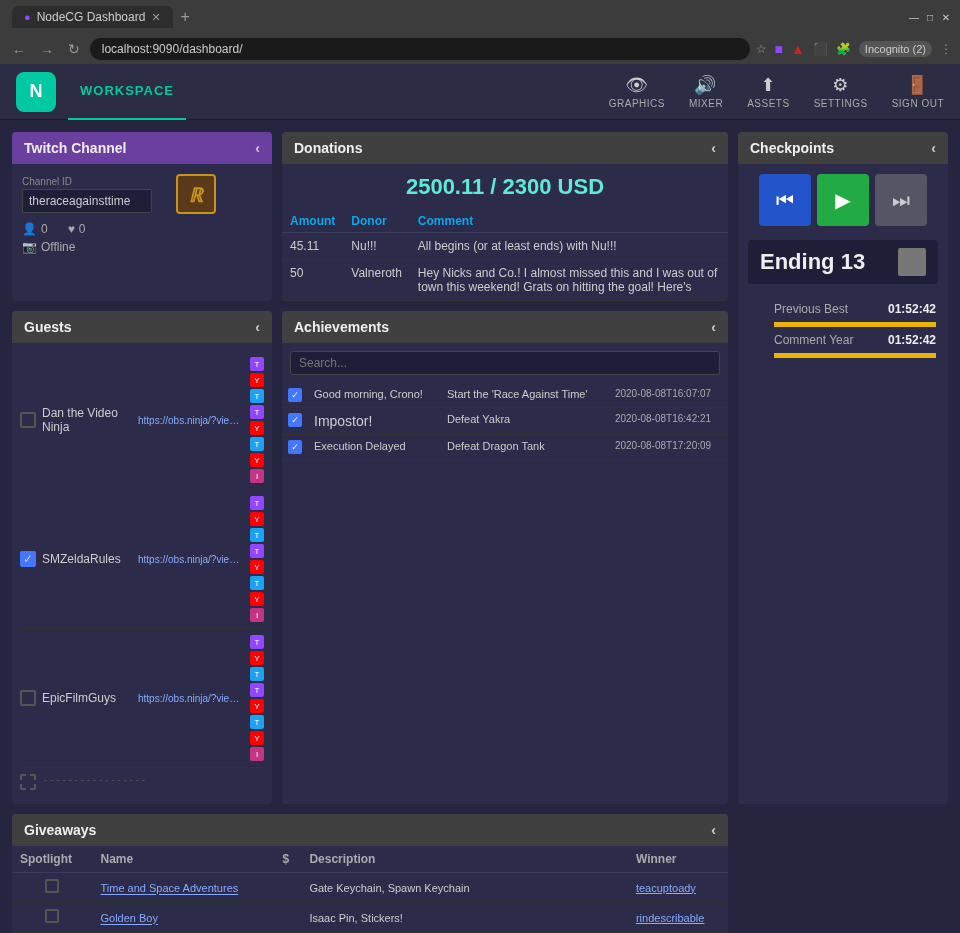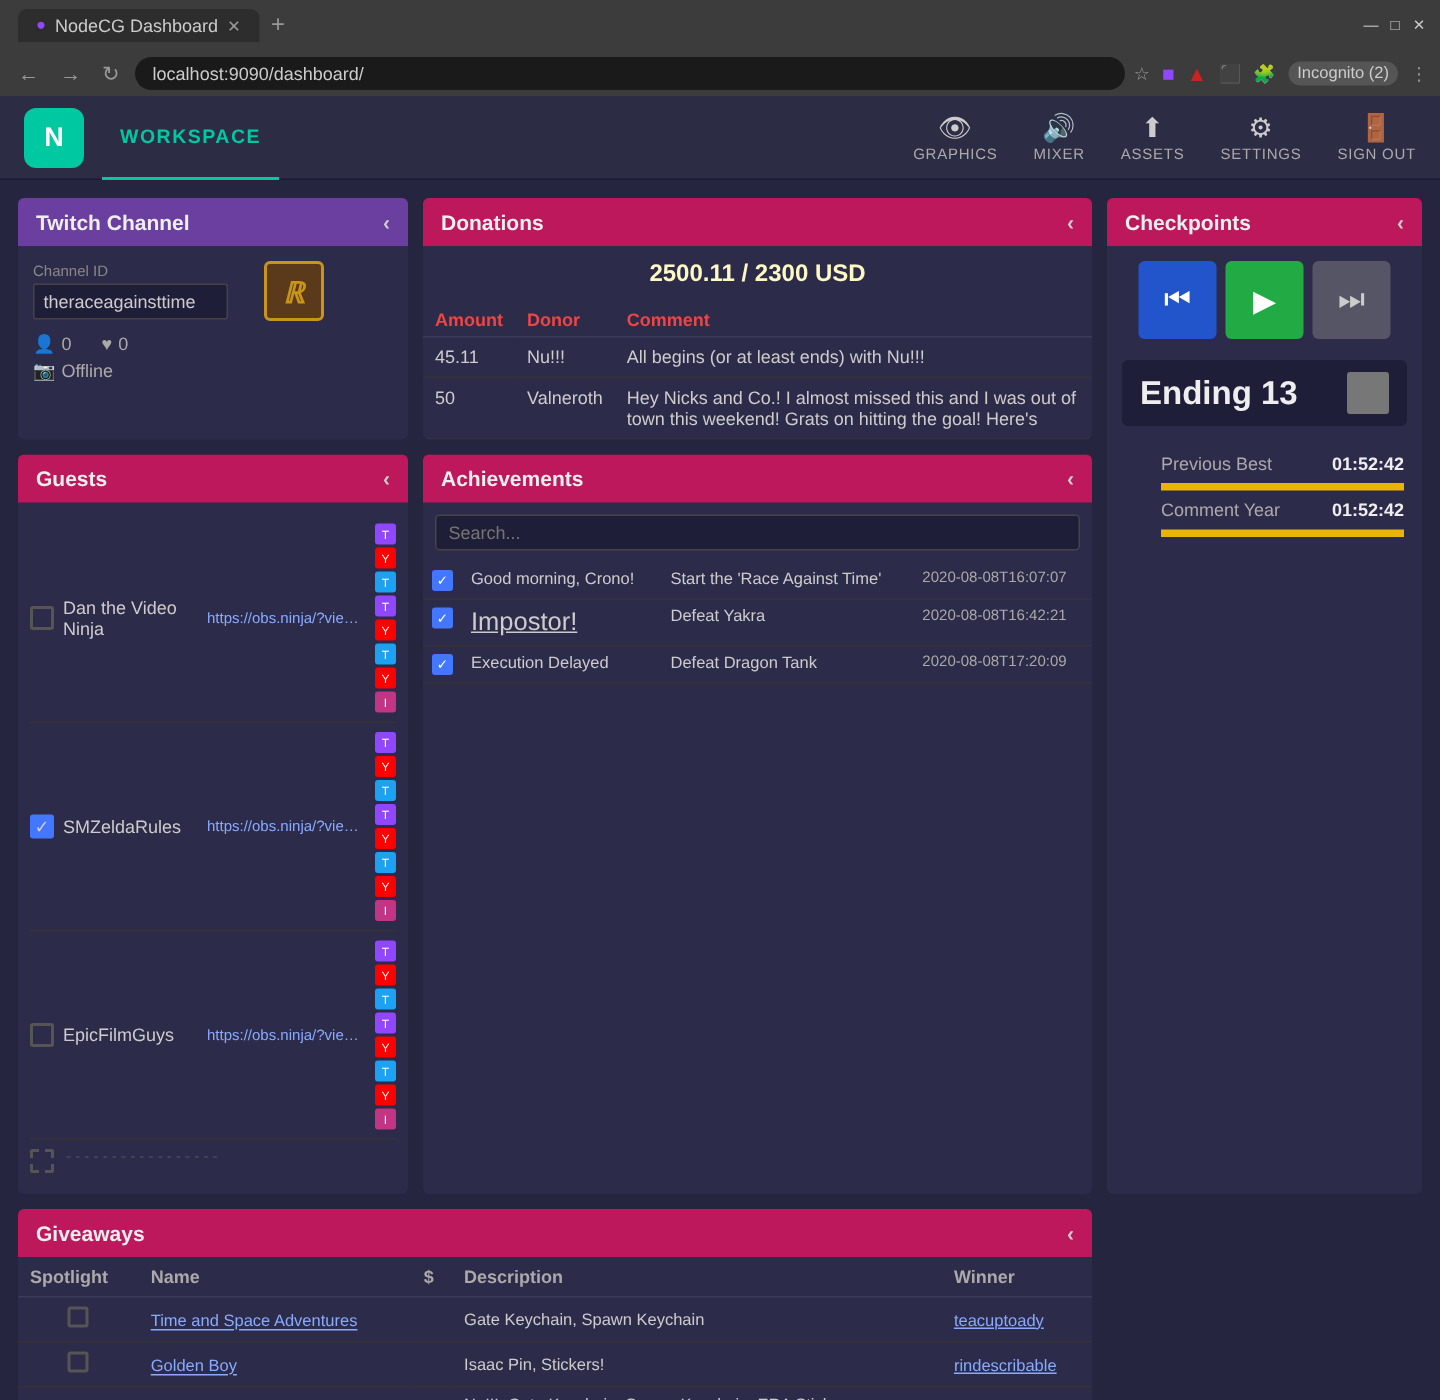--- a/index.html
+++ b/index.html
@@ -156,21 +156,21 @@
     .panel-header {
       display: flex;
       align-items: center;
       justify-content: space-between;
       padding: 8px 12px;
       font-size: 14px;
       font-weight: 600;
       color: #eee;
     }
     .panel-header-purple { background: #6b3fa0; }
-    .panel-header-dark { background: #be185d; }
+    .panel-header-dark { background: #404040; }
     .panel-collapse-btn {
       color: #ccc;
       cursor: pointer;
       font-size: 14px;
     }
 
     
     .twitch-panel {
       grid-column: 1;
       grid-row: 1;
@@ -229,32 +229,32 @@
       margin-top: 4px;
     }
 
     
     .donations-panel {
       grid-column: 2;
       grid-row: 1;
     }
     .donations-total {
       text-align: center;
-      font-size: 16px;
+      font-size: 22px;
       font-weight: bold;
-      color: #fef9c3;
+      color: #5eead4;
       padding: 10px;
     }
     .donations-table {
       width: 100%;
       border-collapse: collapse;
       font-size: 12px;
     }
     .donations-table th {
-      color: #ef4444;
+      color: #0ea5e9;
       font-weight: 600;
       padding: 4px 8px;
       text-align: left;
       border-bottom: 1px solid #3a3a5a;
     }
     .donations-table td {
       padding: 6px 8px;
       vertical-align: top;
       border-bottom: 1px solid #333;
       color: #ccc;
@@ -688,21 +688,21 @@
       <div style="width:14px;height:14px;background:#4477ff;border:2px solid #4477ff;border-radius:2px;display:flex;align-items:center;justify-content:center;color:white;font-size:9px;">✓</div>
     </td>
     <td style="font-size:11px;">Good morning, Crono!</td>
     <td style="font-size:11px;">Start the 'Race Against Time'</td>
     <td style="font-size:10px; color:#aaa;">2020-08-08T16:07:07</td>
   </tr>
             <tr>
     <td style="width:20px;">
       <div style="width:14px;height:14px;background:#4477ff;border:2px solid #4477ff;border-radius:2px;display:flex;align-items:center;justify-content:center;color:white;font-size:9px;">✓</div>
     </td>
-    <td style="font-size:17px;text-decoration:underline;">Impostor!</td>
+    <td style="font-size:14px;">Impostor!</td>
     <td style="font-size:11px;">Defeat Yakra</td>
     <td style="font-size:10px; color:#aaa;">2020-08-08T16:42:21</td>
   </tr>
             <tr>
     <td style="width:20px;">
       <div style="width:14px;height:14px;background:#4477ff;border:2px solid #4477ff;border-radius:2px;display:flex;align-items:center;justify-content:center;color:white;font-size:9px;">✓</div>
     </td>
     <td style="font-size:11px;">Execution Delayed</td>
     <td style="font-size:11px;">Defeat Dragon Tank</td>
     <td style="font-size:10px; color:#aaa;">2020-08-08T17:20:09</td>

